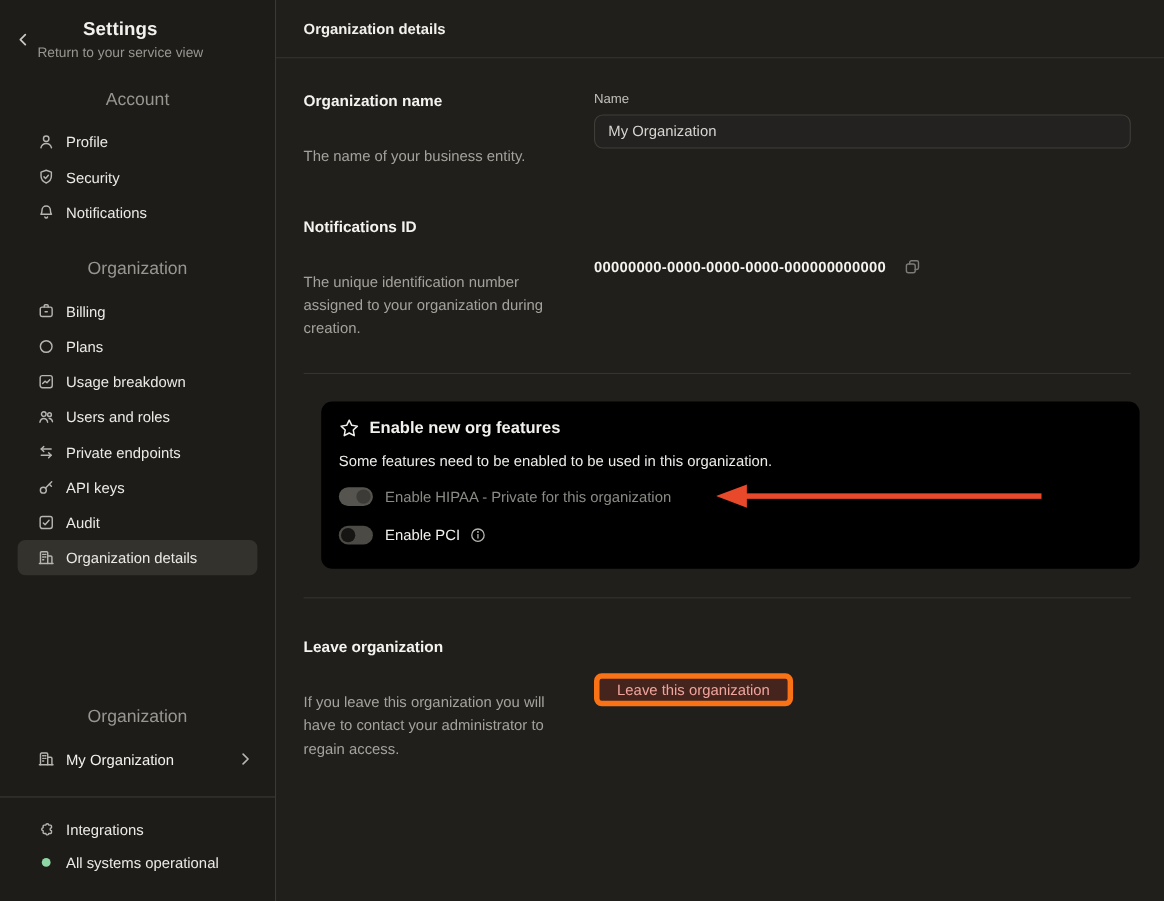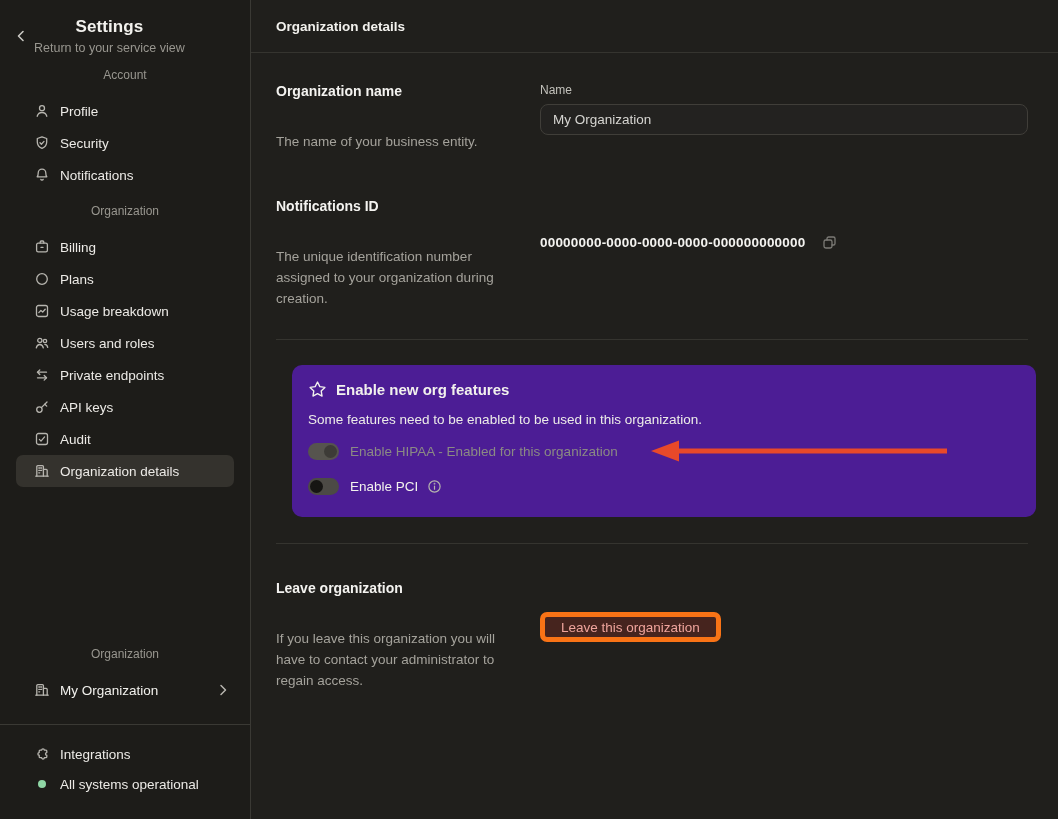--- a/index.html
+++ b/index.html
@@ -14,21 +14,21 @@
   
   .sidebar {
     width:251px; min-width:251px; background:#1d1c19;
     border-right:1px solid #3a3934;
     display:flex; flex-direction:column;text-align:center;
   }
   .sb-header { display:flex; align-items:flex-start; padding:17px 16px 0 16px; gap:8px; }
   .back-btn { color:#c9c8c3; margin-top:13px; cursor:pointer; display:flex; }
   .sb-title { font-size:17px; font-weight:700; letter-spacing:.1px; }
   .sb-subtitle { font-size:12.5px; color:#98968f; margin-top:4px; }
-  .sb-section-label { font-size:12px; color:#98968f; padding:0 18px; margin-top:13px; }
+  .sb-section-label { font-size:16px; color:#98968f; padding:0 18px; margin-top:27px; }
   .sb-nav { margin:13px 16px 0 16px; }
   .sb-item {
     display:flex; align-items:center; gap:10px; height:32px;
     padding:0 10px 0 18px; border-radius:7px; cursor:pointer;
     font-size:13.5px; color:#eceae6;
   }
   .sb-item .ic { display:flex; color:#b7b5af; }
   .sb-item.active { background:#34322d; }
   .sb-spacer { flex:1; }
   .sb-bottom-org { margin:0 16px; }
@@ -64,21 +64,21 @@
 
   .row-orgid { margin-top:46px; }
   .uuid-wrap { display:flex; align-items:center; gap:16px; margin-top:36px; }
   .uuid { font-size:13.5px; font-weight:600; color:#f4f3f0; letter-spacing:.2px; }
   .copy-btn { color:#7c7b76; display:flex; cursor:pointer; }
 
   .divider { border:none; border-top:1px solid #35342f; margin:30px 0 0 0; }
 
   .features-card {
     margin:25px 0 0 16px; margin-right:-8px;
-    background:#4c1d95; border-radius:10px; padding:15px 16px 20px 16px;
+    background:#000000; border-radius:10px; padding:15px 16px 20px 16px;
   }
   .card-title-row { display:flex; align-items:center; gap:9px; }
   .card-title { font-size:15px; font-weight:700; }
   .card-desc { font-size:13.5px; color:#edece8; margin-top:13px; }
   .toggle-row { position:relative; display:flex; align-items:center; gap:11px; margin-top:13px; height:22px; }
   .toggle { width:31px; height:17px; border-radius:9px; position:relative; cursor:pointer; flex:none; }
   .toggle .knob { width:13px; height:13px; border-radius:50%; position:absolute; top:2px; }
   .toggle.on-disabled { background:#56544e; }
   .toggle.on-disabled .knob { right:2px; background:#3d3b37; }
   .toggle.off { background:#4c4a45; }
@@ -318,21 +318,21 @@
               </svg>
           </span>
           <span class="card-title">Enable new org features</span>
         </div>
         <div class="card-desc">Some features need to be enabled to be used in this organization.</div>
 
         <div class="toggle-row">
           <span class="toggle on-disabled">
               <span class="knob"></span>
             </span>
-          <span class="tgl-label muted">Enable HIPAA - Enabled for this organization</span>
+          <span class="tgl-label muted">Enable HIPAA - Private for this organization</span>
           <svg class="annotation-arrow" width="296" height="26" viewBox="0 0 296 26">
             <rect x="22" y="10.5" width="274" height="5" fill="#e8492a"></rect>
             <polygon points="0,13 28,2.5 28,23.5" fill="#e8492a"></polygon>
           </svg>
         </div>
 
         <div class="toggle-row">
           <span class="toggle off">
               <span class="knob"></span>
             </span>

